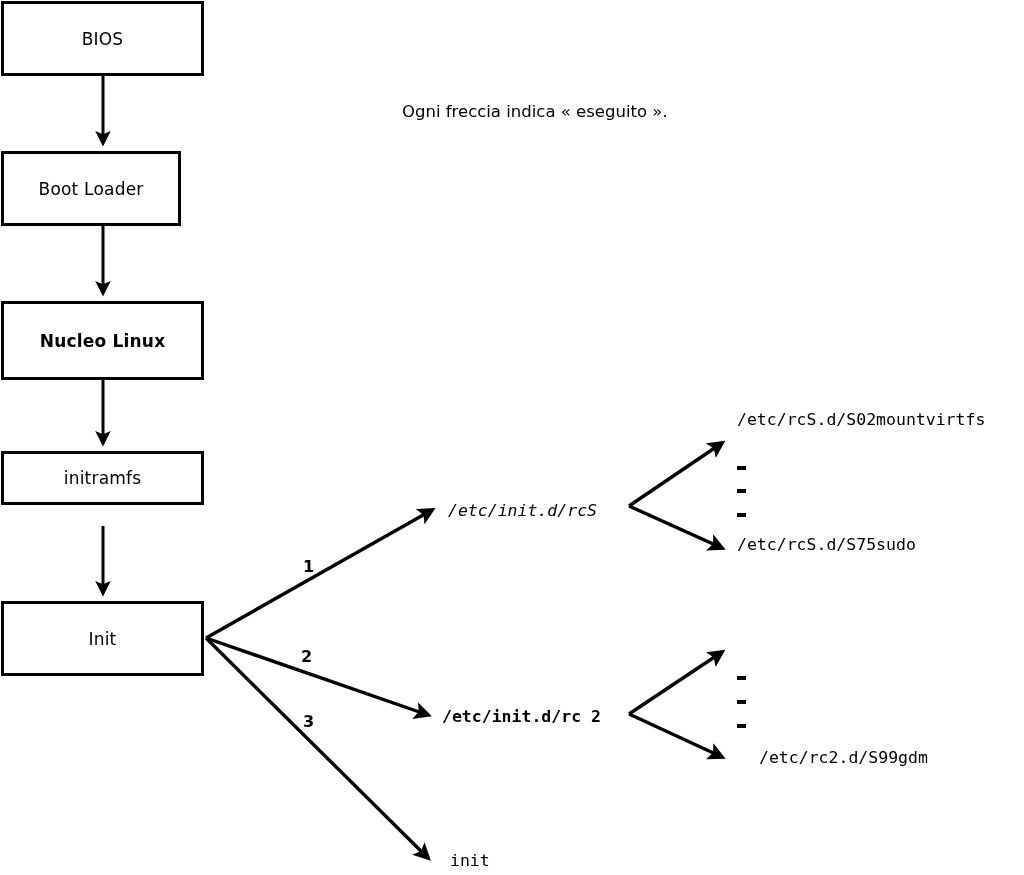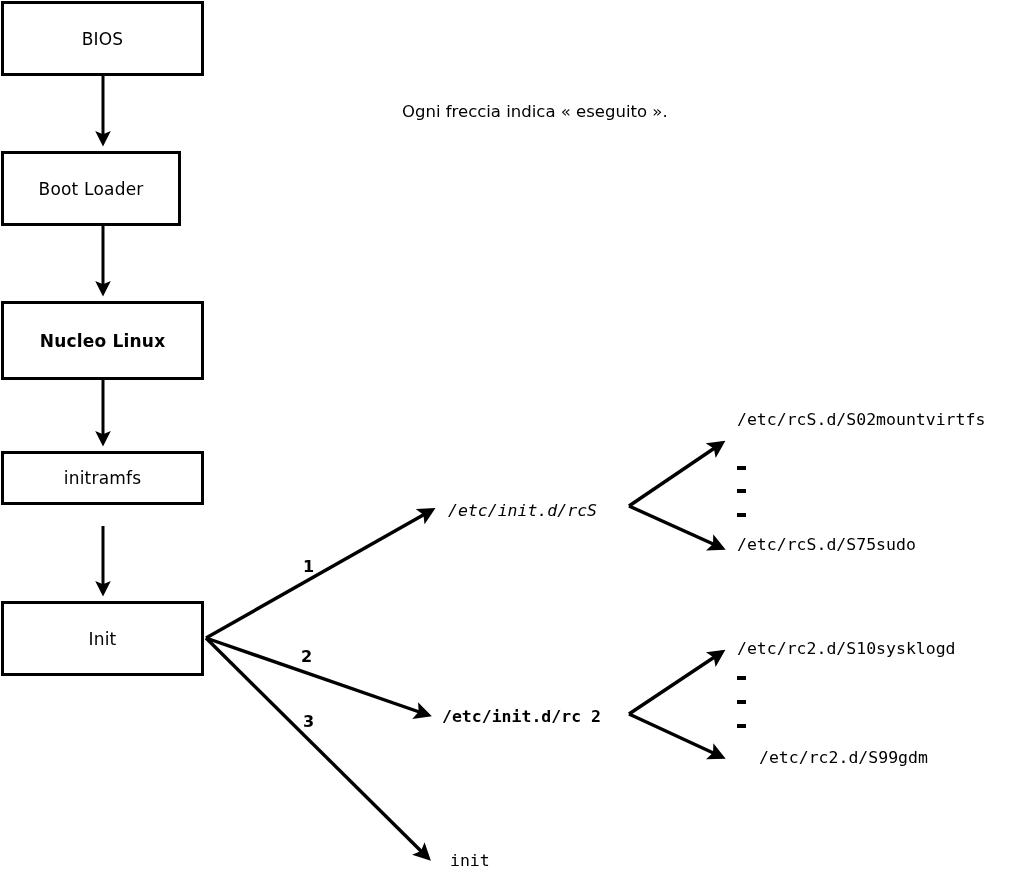--- a/index.html
+++ b/index.html
@@ -130,19 +130,18 @@
   <div class="mono-label code" style="left:448px; top:501px;font-style:italic;">/etc/init.d/rcS</div>
   <div class="mono-label code" style="left:442px; top:707px;font-weight:bold;">/etc/init.d/rc 2</div>
   <div class="mono-label code" style="left:450px; top:851px;">init</div>
 
   <div class="mono-label code" style="left:737px; top:410px;">/etc/rcS.d/S02mountvirtfs</div>
   <div class="ellipsis-dash" style="left:737px; top:466px;"></div>
   <div class="ellipsis-dash" style="left:737px; top:489px;"></div>
   <div class="ellipsis-dash" style="left:737px; top:513px;"></div>
   <div class="mono-label code" style="left:737px; top:535px;text-align:center;">/etc/rcS.d/S75sudo</div>
 
-  <div class="mono-label code" style="left:737px; top:639px;">/etc/rc2.d/S10sysklogd</div>
   <div class="ellipsis-dash" style="left:737px; top:676px;"></div>
   <div class="ellipsis-dash" style="left:737px; top:700px;"></div>
   <div class="ellipsis-dash" style="left:737px; top:724px;"></div>
   <div class="mono-label code" style="left:759px; top:748px;">/etc/rc2.d/S99gdm</div>
 
 </div>
 
 </body></html>

